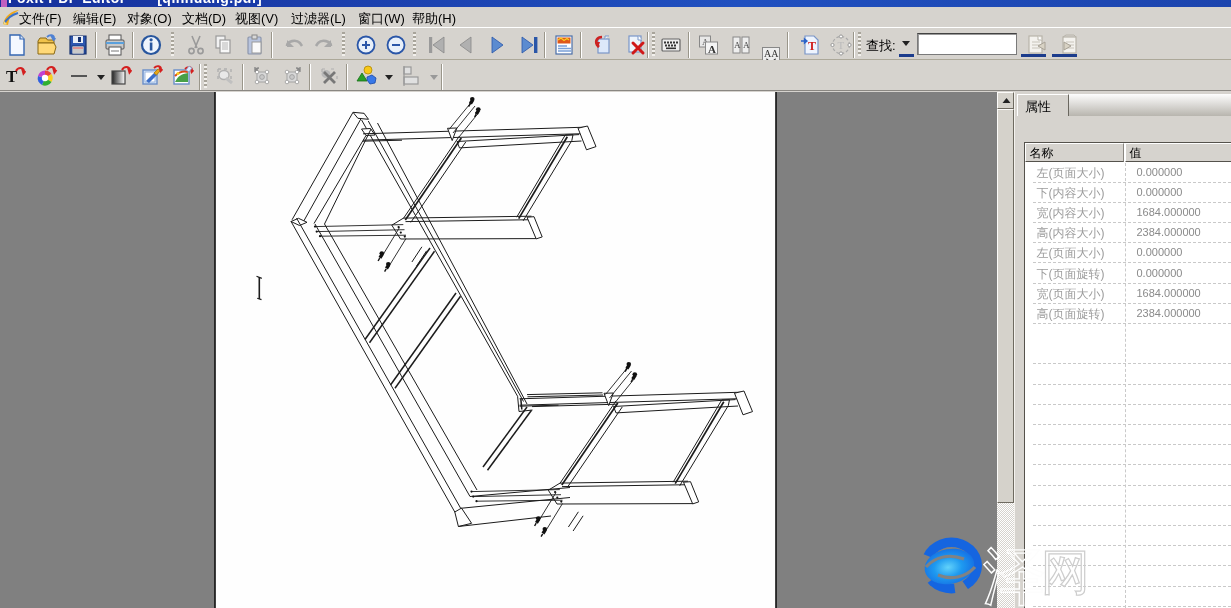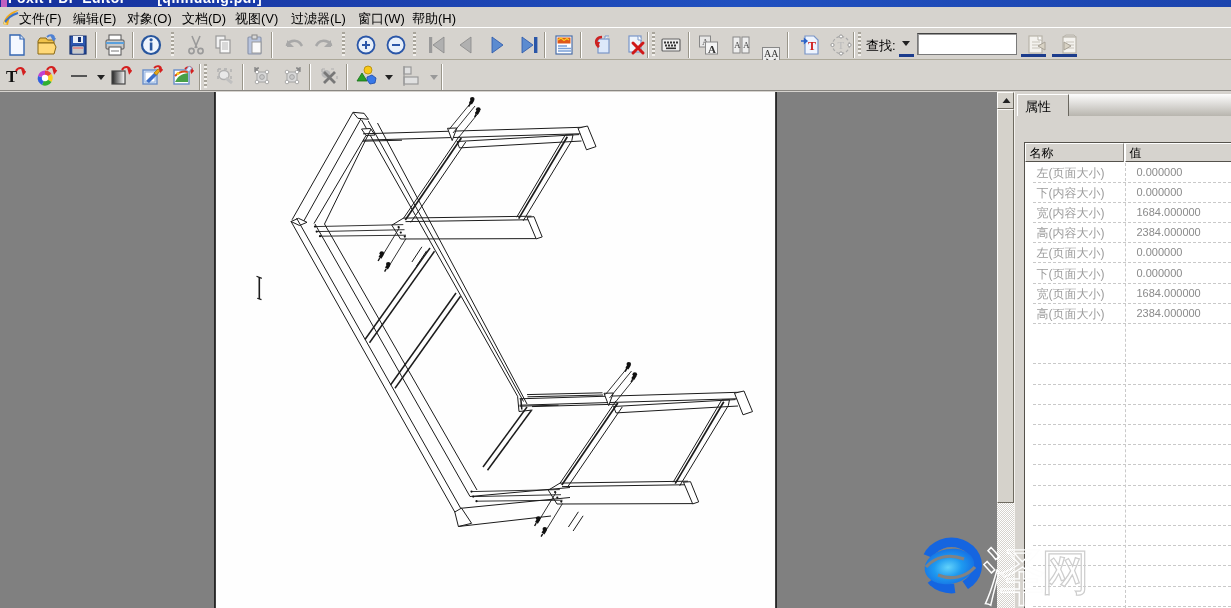--- a/index.html
+++ b/index.html
@@ -525,29 +525,29 @@
           </div>
           <div class="row" style="top:60.6px">
             <span class="n" style="">高(内容大小)</span>
             <span class="v">2384.000000</span>
           </div>
           <div class="row" style="top:80.8px">
             <span class="n" style="">左(页面大小)</span>
             <span class="v">0.000000</span>
           </div>
           <div class="row" style="top:101.0px">
-            <span class="n" style="">下(页面大小)</span>
+            <span class="n" style="">下(页面旋转)</span>
             <span class="v">0.000000</span>
           </div>
           <div class="row" style="top:121.2px">
             <span class="n" style="">宽(页面大小)</span>
             <span class="v">1684.000000</span>
           </div>
           <div class="row" style="top:141.4px">
-            <span class="n" style="">高(页面大小)</span>
+            <span class="n" style="">高(页面旋转)</span>
             <span class="v">2384.000000</span>
           </div>
           <div class="row" style="top:181.8px"></div>
           <div class="row" style="top:202.0px"></div>
           <div class="row" style="top:222.2px"></div>
           <div class="row" style="top:242.4px"></div>
           <div class="row" style="top:262.6px"></div>
           <div class="row" style="top:282.8px"></div>
           <div class="row" style="top:303.0px"></div>
           <div class="row" style="top:323.2px"></div>

